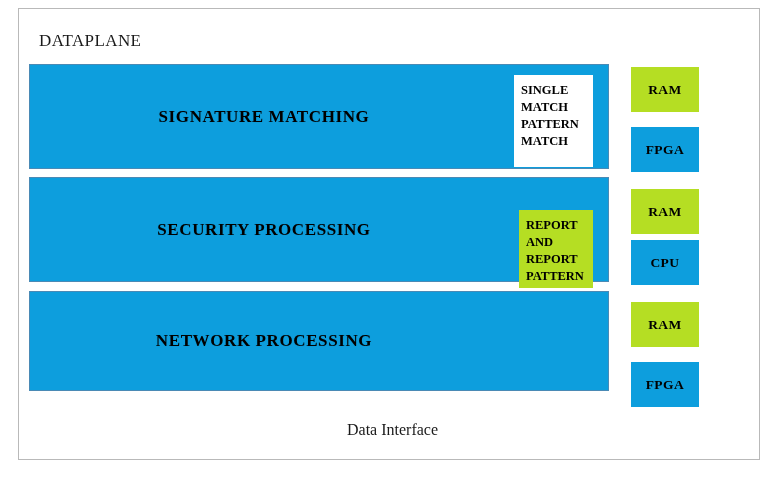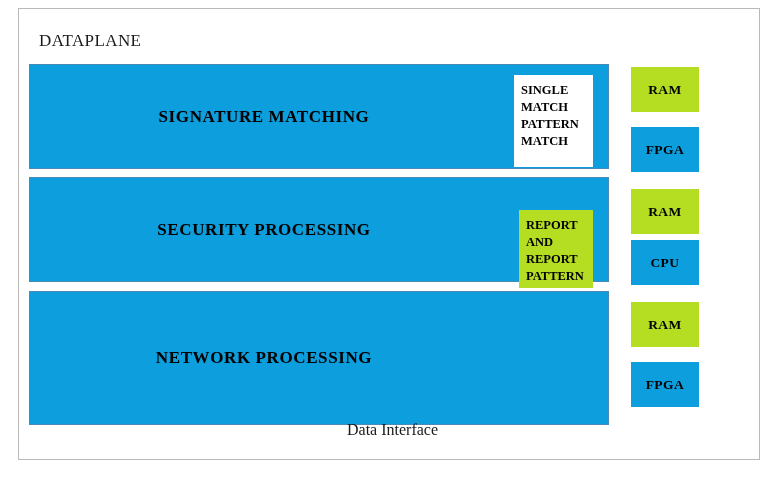--- a/index.html
+++ b/index.html
@@ -41,21 +41,21 @@
   .stage-bar {
     position: absolute;
     left: 10px;
     width: 580px;
     background: #0d9edd;
     border: 1px solid #4a8ab5;
     box-sizing: border-box;
   }
   #stage-bar-0 { top: 55px;  height: 105px; }
   #stage-bar-1 { top: 168px; height: 105px; }
-  #stage-bar-2 { top: 282px; height: 134px; }
+  #stage-bar-2 { top: 282px; height: 100px; }
 
   .stage-label {
     position: absolute;
     left: 0;
     right: 110px;
     top: 50%;
     transform: translateY(-50%);
     text-align: center;
     color: #000000;
     font-weight: bold;

